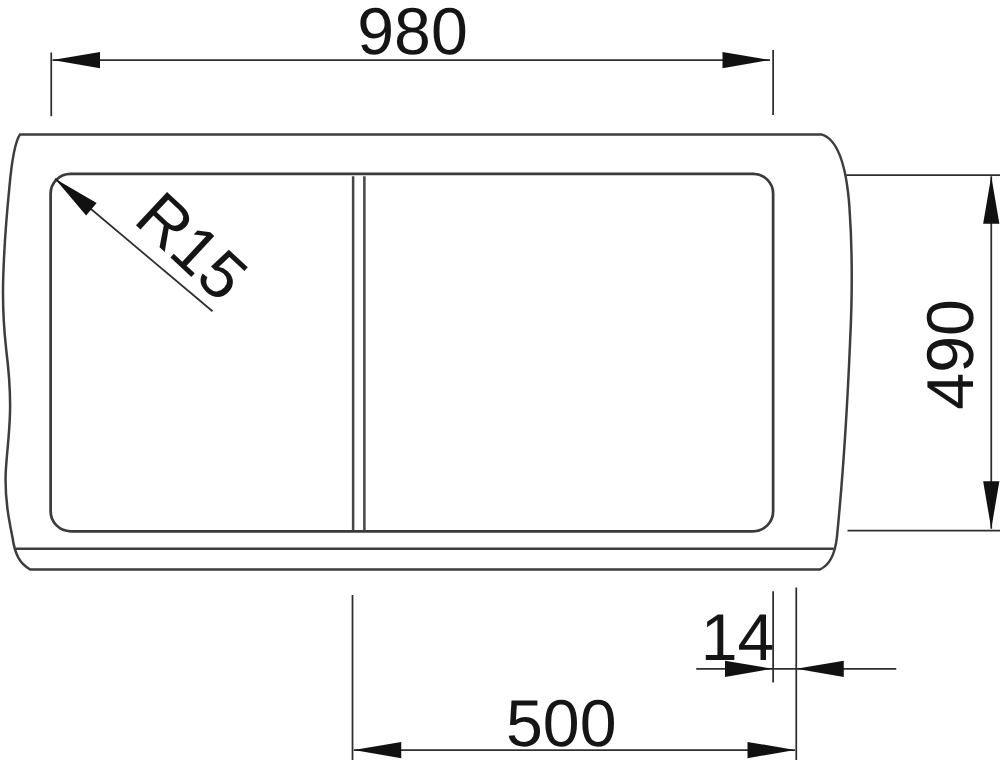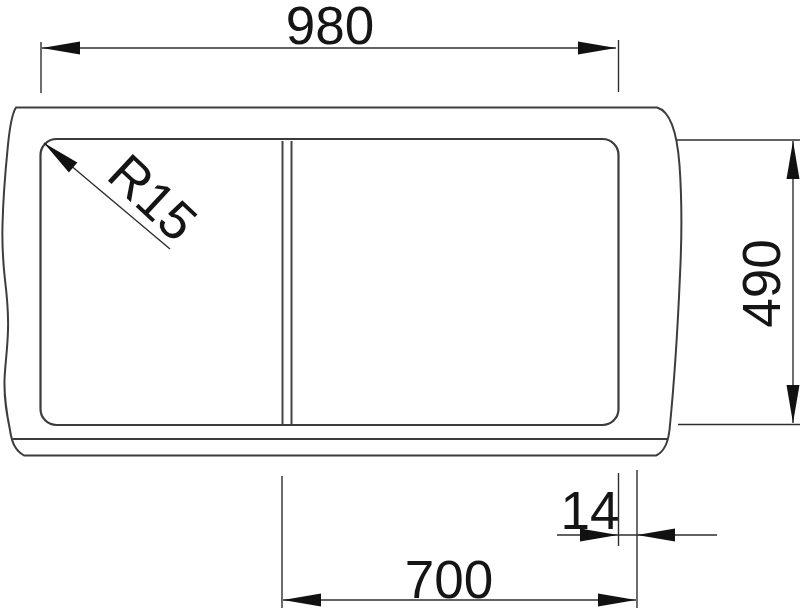--- a/index.html
+++ b/index.html
@@ -83,19 +83,19 @@
       <polygon points="793,141 786.5,179 799.5,179"></polygon>
       <polygon points="793,423 786.5,385 799.5,385"></polygon>
       <polygon points="44,143 68.9,172.4 77.3,162.4"></polygon>
     </g>
   </svg>
 
   <div class="dim-label" id="lbl-top">980</div>
 
   <div class="dim-label" id="lbl-right">490</div>
 
-  <div class="dim-label" id="lbl-bottom">700</div>
+  <div class="dim-label" id="lbl-bottom">500</div>
 
   <div class="dim-label" id="lbl-gap">14</div>
 
   <div class="dim-label" id="lbl-radius">R15</div>
 
 </div>
 
 </body></html>

